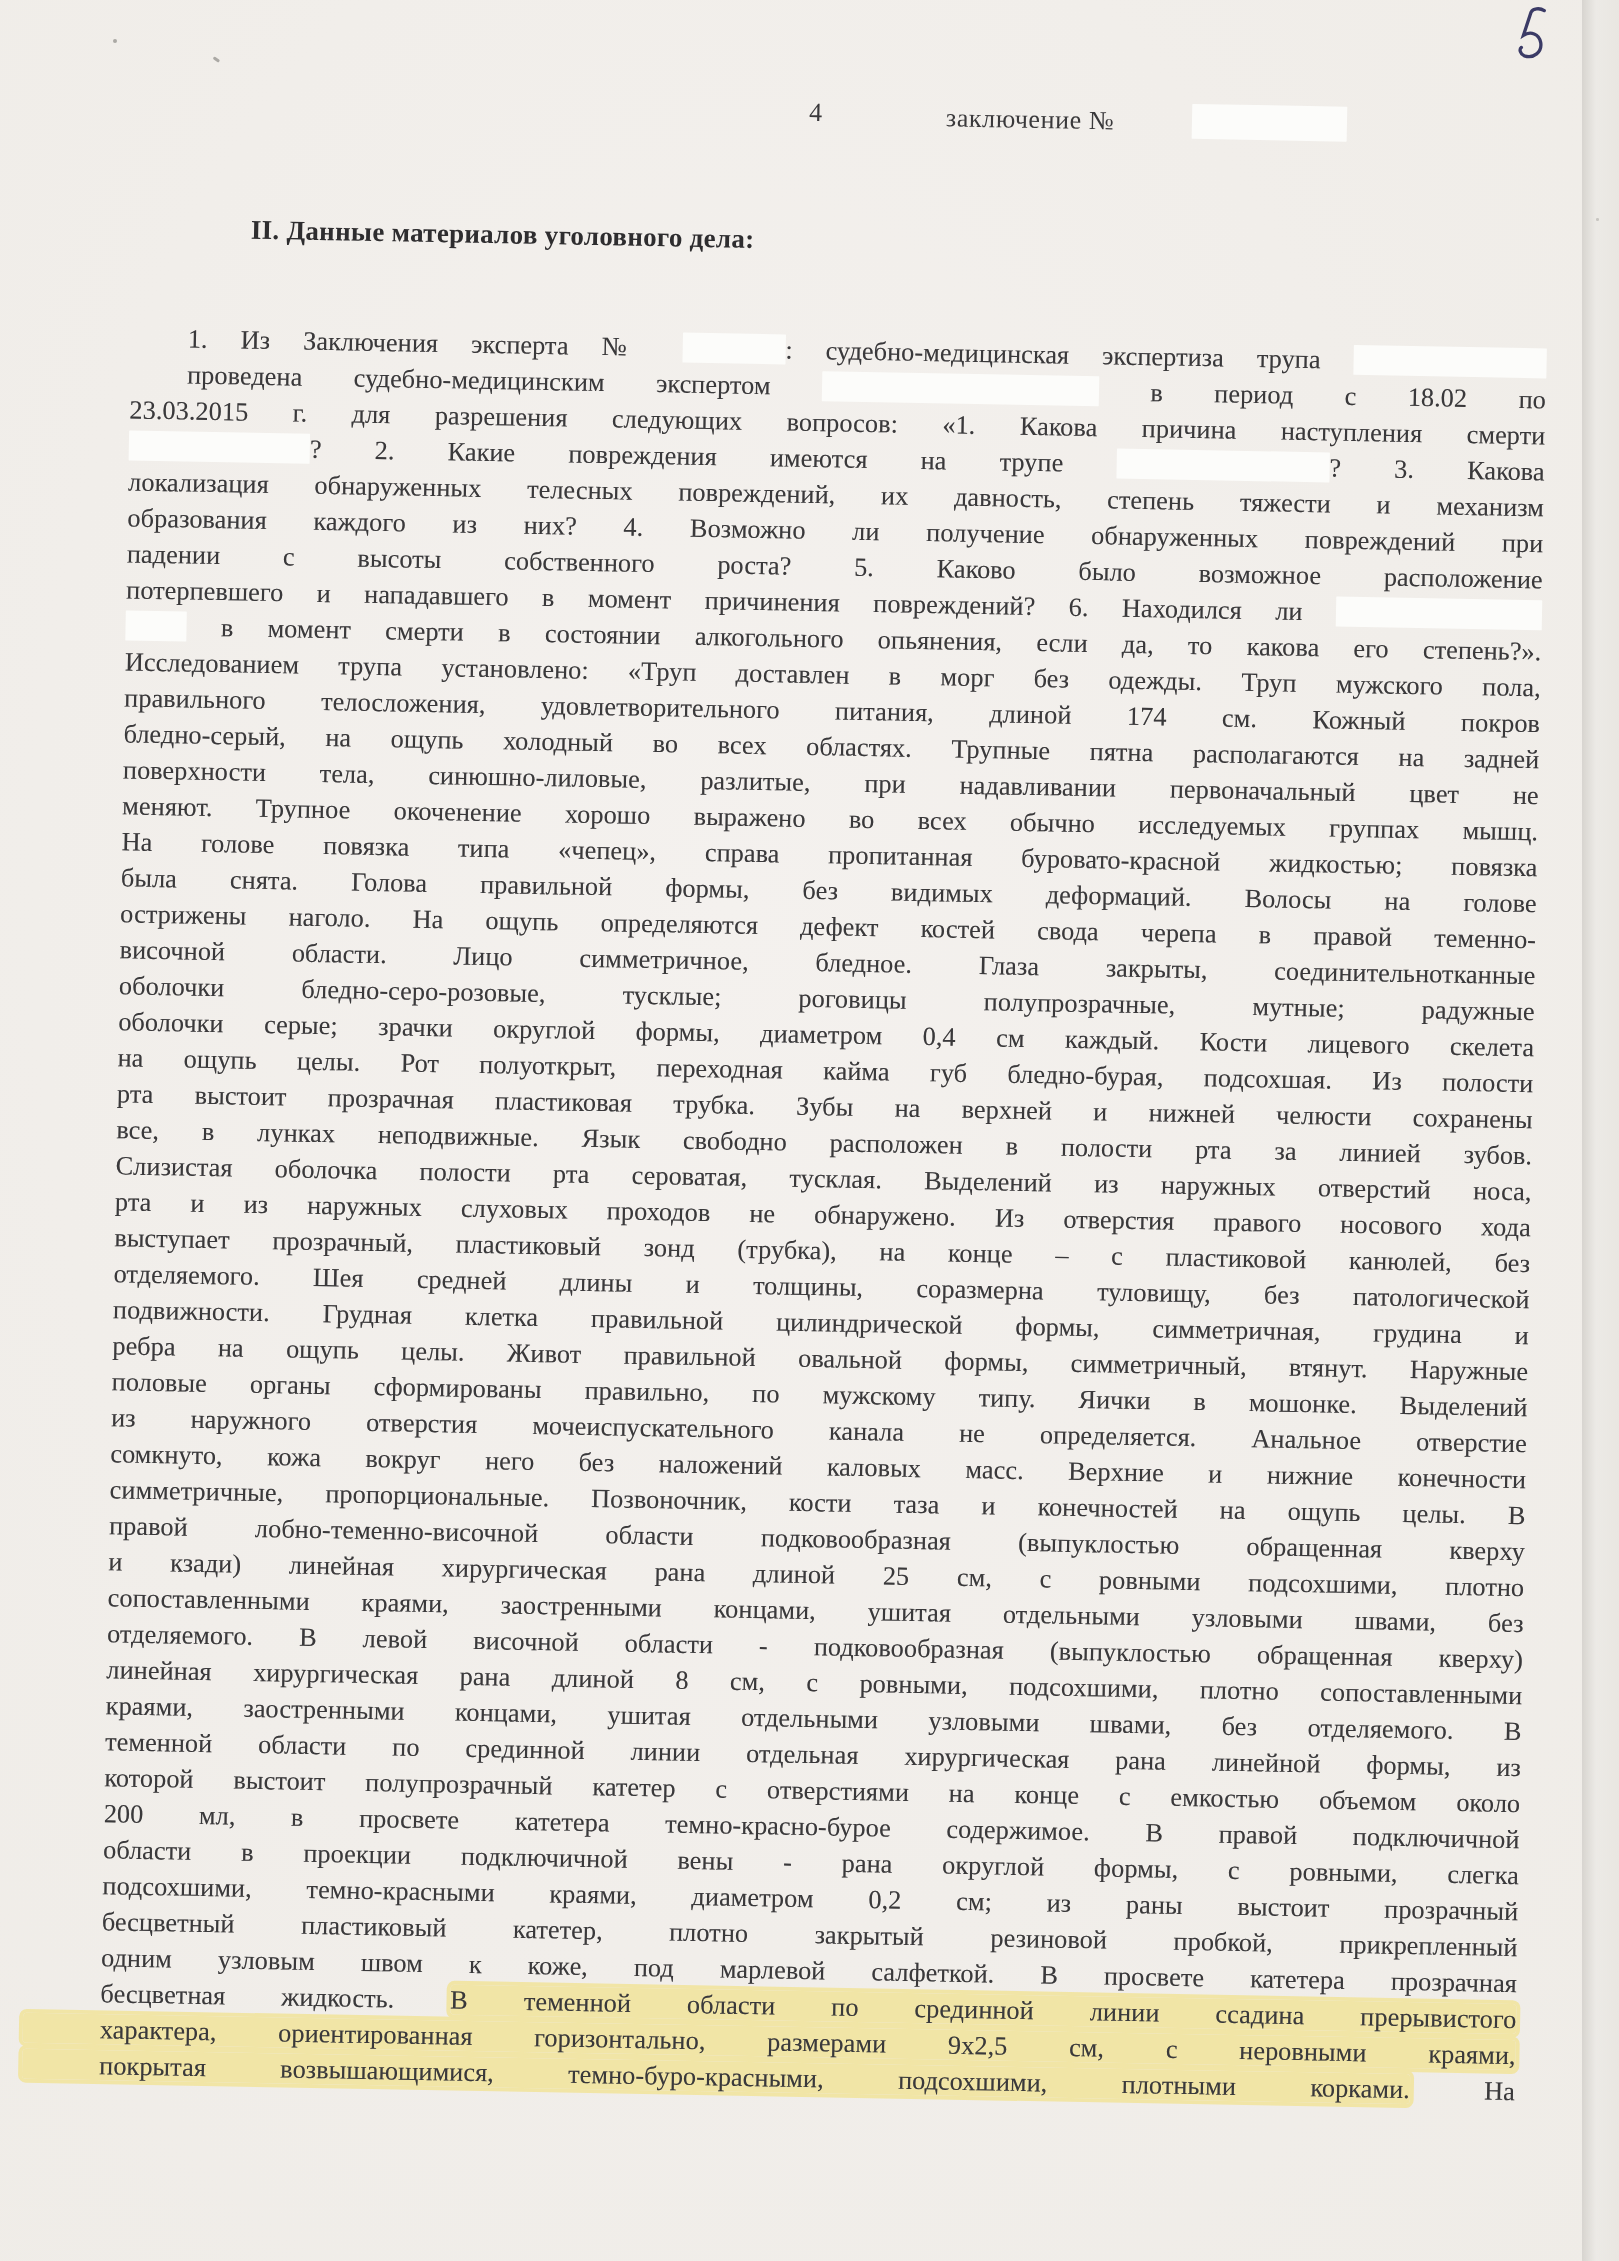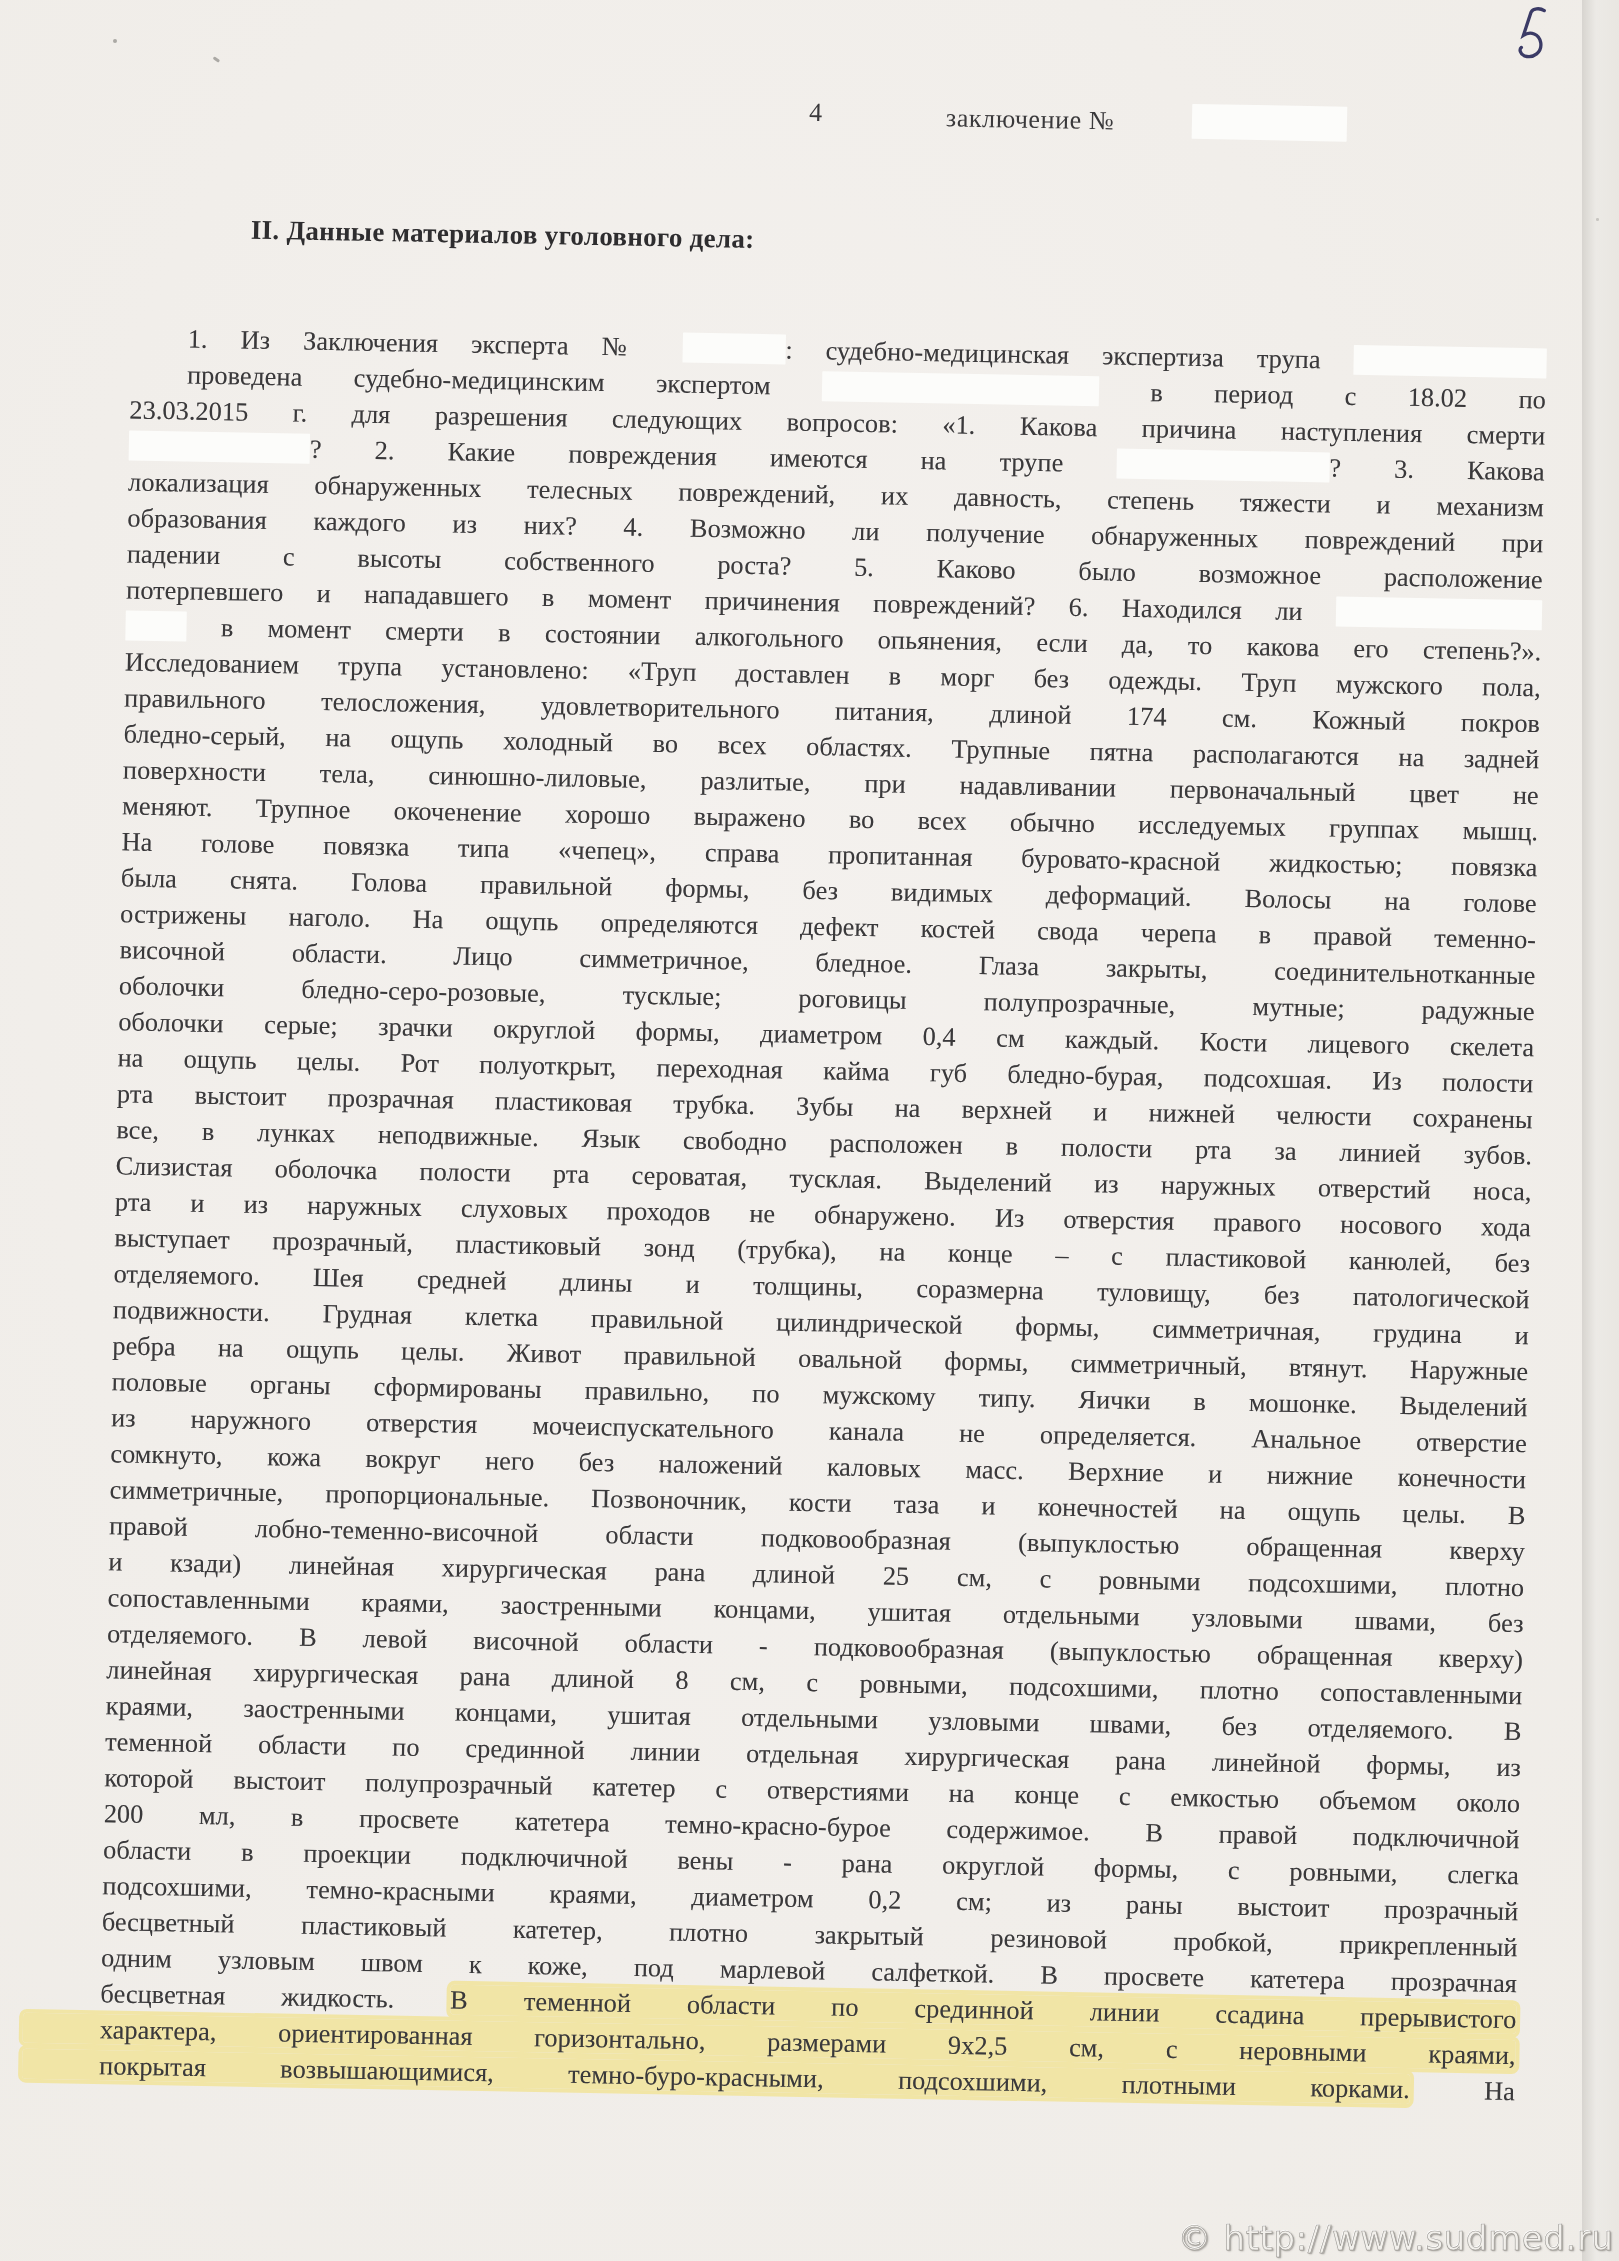--- a/index.html
+++ b/index.html
@@ -137,16 +137,15 @@
         <div class="line"><span class="hl hl-lead">покрытая возвышающимися, темно-буро-красными, подсохшими, плотными корками.</span> На</div>
       </div>
 
   </div>
 
   <div class="strip"></div>
   <div class="speck s1"></div>
   <div class="speck s2"></div>
   <div class="speck s3"></div>
 
-  <div class="watermark">© http://www.sudmed.ru</div>
 
 </div>
 
 
 </body></html>

